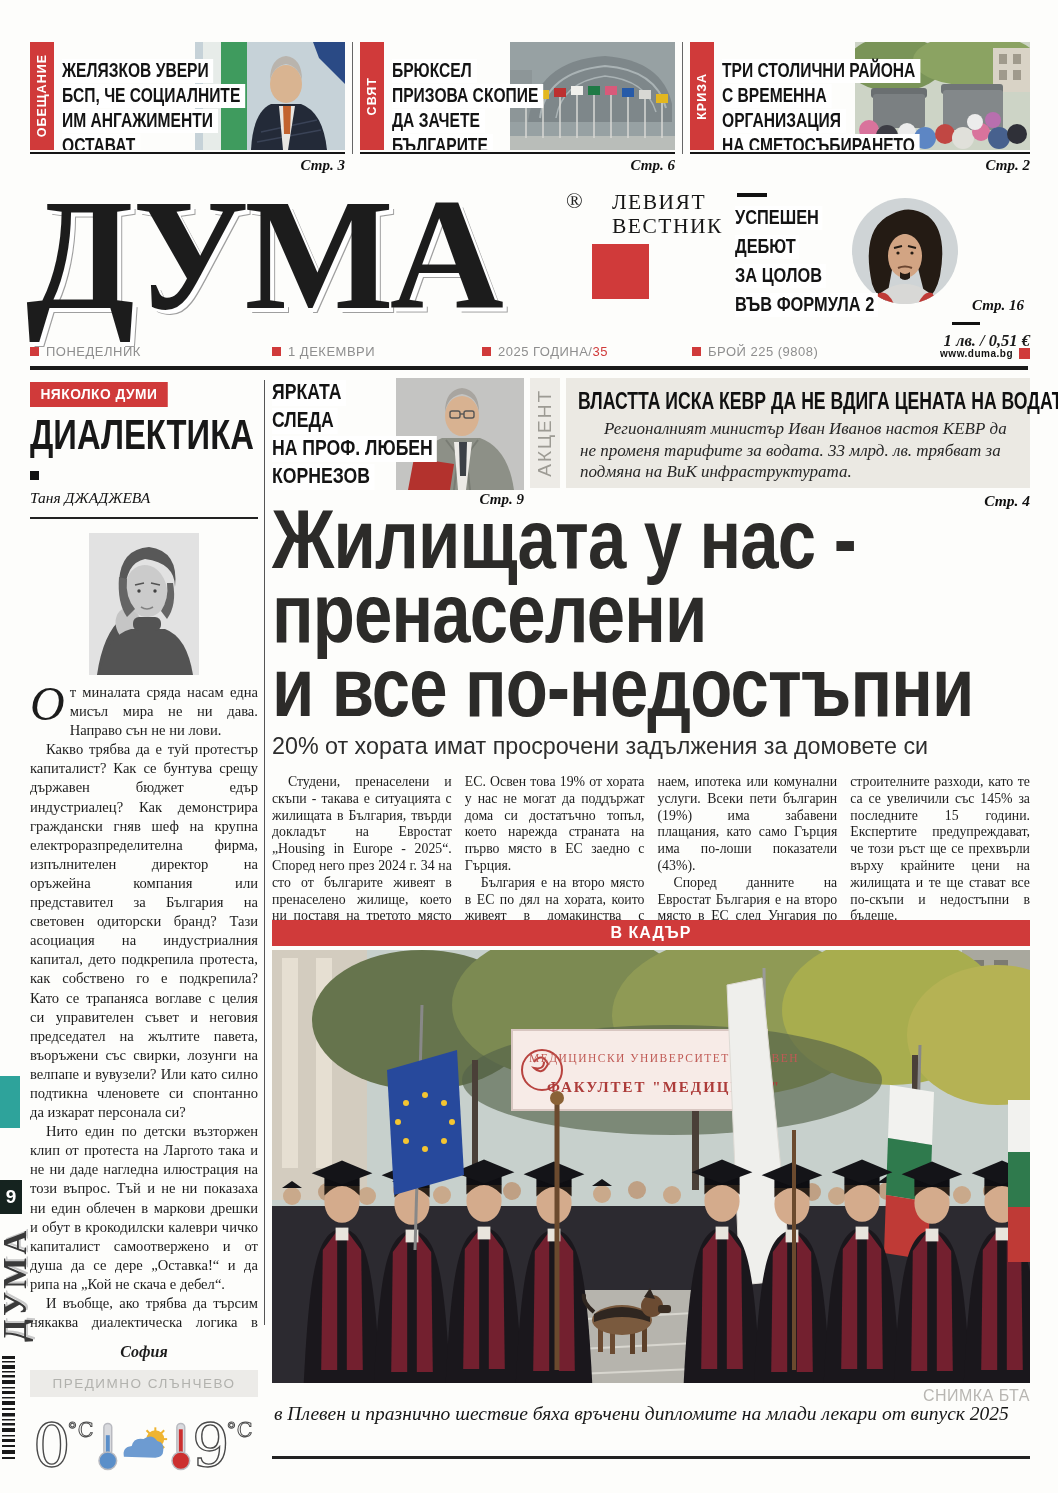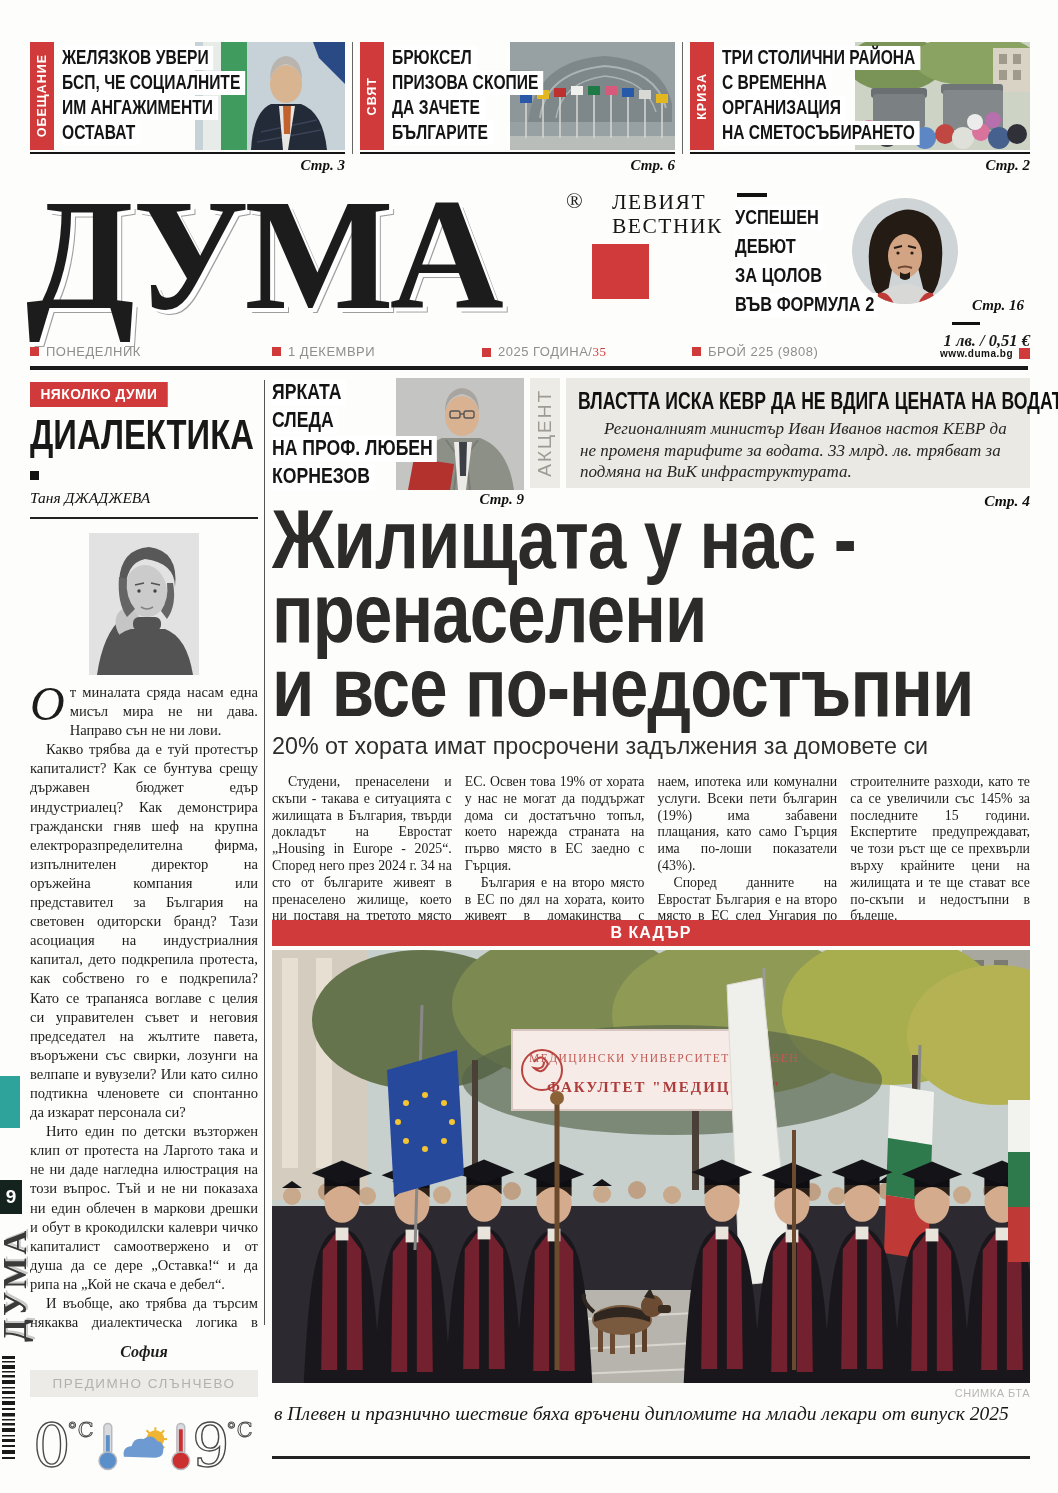--- a/index.html
+++ b/index.html
@@ -13,42 +13,42 @@
   .abs{position:absolute;}
   .serif{font-family:"Liberation Serif",serif;}
   .pref{font-family:"Liberation Serif",serif;font-style:italic;font-weight:bold;font-size:15px;color:#111;}
   .sq{width:9px;height:9px;background:var(--red);display:inline-block;flex:none;}
   
   .teaser{top:42px;}
   .t-body{position:relative;height:108px;overflow:hidden;}
   .t-tag{position:absolute;left:0;top:0;width:24px;height:108px;background:var(--red);display:flex;align-items:center;justify-content:center;z-index:3;}
   .vtext{writing-mode:vertical-rl;transform:rotate(180deg);color:#fff;font-weight:bold;font-size:12.5px;letter-spacing:1px;white-space:nowrap;}
   .t-photo{position:absolute;top:0;right:0;height:108px;overflow:hidden;z-index:1;}
-  .t-lines{position:absolute;left:32px;top:4px;z-index:2;}
+  .t-lines{position:absolute;left:32px;top:17px;z-index:2;}
   .tline{display:block;width:max-content;white-space:nowrap;background:#fff;font-weight:bold;font-size:19.5px;line-height:21px;padding:1px 6px 2px 0;margin-bottom:1px;transform:scaleX(.8);transform-origin:0 50%;color:#141414;}
   .t-rule{height:2px;background:#151515;margin-top:2px;}
   .t-ref{text-align:right;margin-top:3px;}
   .vdiv{position:absolute;width:1px;background:#666;}
   
   .mast-title{position:absolute;left:26px;top:172px;font-family:"Liberation Serif",serif;font-weight:bold;font-size:158px;line-height:1.05;letter-spacing:-4px;color:#1c1c1c;text-shadow:4px 4px 0 #ffffff,5px 5px 0 #9f9f9f;}
   .mast-reg{position:absolute;left:566px;top:188px;font-family:"Liberation Serif",serif;font-size:22px;color:#222;}
   .mast-tagline{position:absolute;left:612px;top:190px;font-family:"Liberation Serif",serif;font-size:21.5px;line-height:24px;letter-spacing:1.5px;color:#161616;}
   .mast-square{position:absolute;left:592px;top:244px;width:57px;height:55px;background:var(--red);}
   .promo-dash1{position:absolute;left:737px;top:193px;width:30px;height:4px;background:#111;}
   .promo-lines{position:absolute;left:735px;top:206px;z-index:2;}
   .pline{display:block;width:max-content;white-space:nowrap;background:#fff;font-weight:bold;font-size:19.5px;line-height:21px;padding:1px 4px 2px 0;margin-bottom:5px;transform:scaleX(.84);transform-origin:0 50%;color:#141414;}
   .promo-circle{position:absolute;left:852px;top:198px;width:106px;height:106px;border-radius:50%;overflow:hidden;z-index:1;}
   .promo-ref{position:absolute;left:954px;top:297px;width:70px;text-align:right;}
   .promo-dash2{position:absolute;left:952px;top:322px;width:28px;height:3px;background:#111;}
   .price{position:absolute;right:28px;top:331px;font-family:"Liberation Serif",serif;font-style:italic;font-weight:bold;font-size:16.5px;}
   .website{position:absolute;right:28px;top:348px;display:flex;align-items:center;gap:6px;background:#fdfdfb;padding-left:6px;z-index:2;}
   .website span{font-weight:bold;font-size:10px;letter-spacing:.5px;color:#111;}
   .website .sq{width:11px;height:11px;}
   .dl{position:absolute;top:344px;display:flex;align-items:center;gap:7px;font-size:13px;color:#8e8e8e;letter-spacing:.5px;}
-  .red-txt{color:var(--red);font-family:Liberation Serif, serif;}
+  .red-txt{color:var(--red);}
   .main-rule{position:absolute;left:30px;top:366px;width:998px;height:3.5px;background:#1a1a1a;}
   
   .opinion{position:absolute;left:30px;top:382px;width:228px;}
   .rubric{display:inline-block;background:var(--red);color:#fff;font-weight:bold;font-size:14.5px;letter-spacing:.5px;padding:4px 11px 5px;transform:scaleX(.95);transform-origin:0 50%;}
   .op-title{margin-top:7px;font-weight:bold;font-size:42px;line-height:1;white-space:nowrap;width:max-content;transform:scaleX(.78);transform-origin:0 0;color:#181818;}
   .op-bullet{width:9px;height:9px;background:#111;margin-top:15px;}
   .op-author{font-family:"Liberation Serif",serif;font-style:italic;font-size:15.5px;margin-top:9px;color:#111;}
   .op-rule{height:2px;background:#222;margin-top:10px;}
   .op-photo{width:110px;height:142px;margin:14px auto 6px;overflow:hidden;filter:grayscale(1);}
   .op-text{margin-top:8px;height:650px;overflow:hidden;text-align:justify;font-family:"Liberation Serif",serif;font-size:14.6px;line-height:19.1px;color:#1c1c1c;}
@@ -74,21 +74,21 @@
   
   .lead{position:absolute;left:272px;top:502px;width:758px;}
   .hl{font-weight:bold;font-size:84px;line-height:74px;letter-spacing:-1px;white-space:nowrap;width:max-content;transform:scaleX(.82);transform-origin:0 0;color:#2c2b29;}
   .subhead{margin-top:8px;font-size:24.5px;color:#2d2d2d;white-space:nowrap;width:max-content;transform:scaleX(.95);transform-origin:0 0;}
   .cols{display:flex;gap:13px;margin-top:14px;height:152px;overflow:hidden;}
   .col{flex:1;text-align:justify;font-family:"Liberation Serif",serif;font-size:13.8px;line-height:16.8px;color:#1c1c1c;}
   .col p{margin:0;}
   
   .kadr{position:absolute;left:272px;top:920px;width:758px;height:26px;background:var(--red);display:flex;align-items:center;justify-content:center;color:#fff;font-weight:bold;font-size:16px;letter-spacing:1px;}
   .photo{position:absolute;left:272px;top:950px;width:758px;height:433px;overflow:hidden;background:#c6cdc9;}
-  .credit{position:absolute;right:28px;top:1387px;font-size:11px;color:#b8b6b2;letter-spacing:.5px;}
+  .credit{position:absolute;right:28px;top:1387px;font-size:16px;color:#b8b6b2;letter-spacing:.5px;}
   .caption{position:absolute;left:274px;top:1401px;width:756px;font-family:"Liberation Serif",serif;font-style:italic;font-size:19.5px;line-height:25px;color:#161616;}
   .bottom-rule{position:absolute;left:272px;top:1456px;width:758px;height:3px;background:#222;}
   
   .spine-teal{position:absolute;left:0;top:1076px;width:20px;height:52px;background:#2ea39b;}
   .spine-nine{position:absolute;left:0;top:1180px;width:22px;height:34px;background:#15231f;color:#fff;font-weight:bold;font-size:19px;display:flex;align-items:center;justify-content:center;}
   .spine-duma{position:absolute;left:-3px;top:1342px;transform:rotate(-90deg);transform-origin:0 0;font-family:"Liberation Serif",serif;font-weight:bold;font-size:33px;letter-spacing:3px;color:#3a3a3a;text-shadow:2px 2px 0 #c9c9c9;white-space:nowrap;}
   .spine-barcode{position:absolute;left:2px;top:1356px;}
 </style>
 </head>
 <body>

